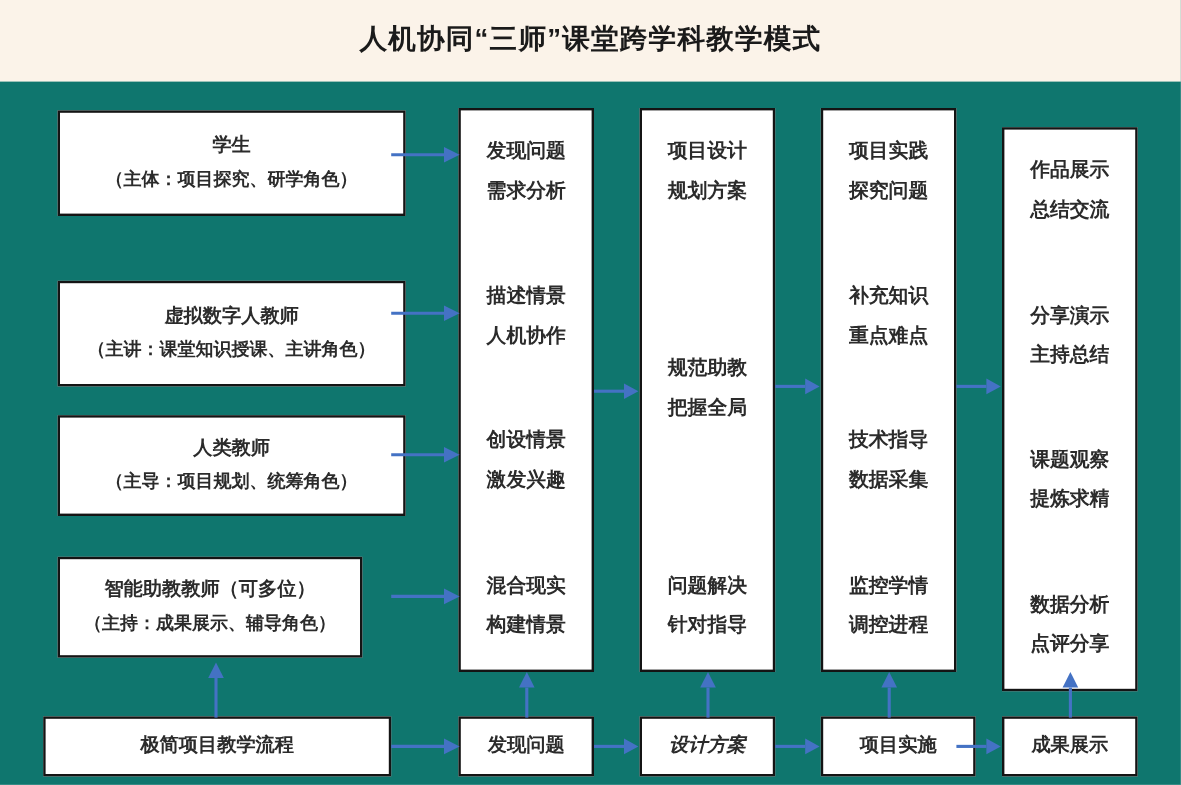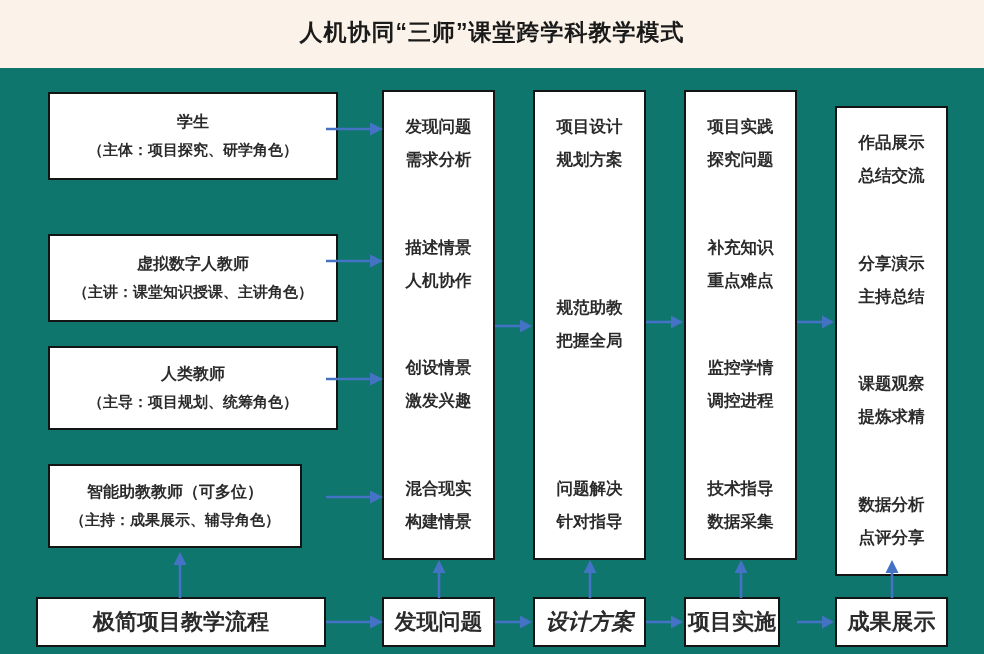--- a/index.html
+++ b/index.html
@@ -60,21 +60,21 @@
     line-height: 28px;
     white-space: nowrap;
   }
   .role-sub {
     font-size: 15px;
     font-weight: 700;
     line-height: 28px;
     white-space: nowrap;
   }
   .flow-box {
-    font-size: 22px;
+    font-size: 16px;
     font-weight: 700;
     line-height: 26px;
   }
   .stage-col {
     position: absolute;
     box-sizing: border-box;
     background: #ffffff;
     border: 2.5px solid #141414;
     display: flex;
     flex-direction: column;
@@ -171,27 +171,27 @@
   <div class="stage-col" style="left:684px; top:90px; width:113px; height:470px;text-align:right;">
     <div class="stage-group">
       <div class="stage-line">项目实践</div>
       <div class="stage-line">探究问题</div>
     </div>
     <div class="stage-group">
       <div class="stage-line">补充知识</div>
       <div class="stage-line">重点难点</div>
     </div>
     <div class="stage-group">
+      <div class="stage-line">技术指导</div>
+      <div class="stage-line">数据采集</div>
+    </div>
+    <div class="stage-group">
       <div class="stage-line">监控学情</div>
       <div class="stage-line">调控进程</div>
     </div>
-    <div class="stage-group">
-      <div class="stage-line">技术指导</div>
-      <div class="stage-line">数据采集</div>
-    </div>
   </div>
 
   <div class="stage-col" style="left:835px; top:90px; width:113px; height:470px;margin-top:16px;">
     <div class="stage-group">
       <div class="stage-line">作品展示</div>
       <div class="stage-line">总结交流</div>
     </div>
     <div class="stage-group">
       <div class="stage-line">分享演示</div>
       <div class="stage-line">主持总结</div>
@@ -205,21 +205,21 @@
       <div class="stage-line">点评分享</div>
     </div>
   </div>
 
   <div class="box flow-box" style="left:382px; top:597px; width:113px; height:50px;">
     <span>发现问题</span>
   </div>
   <div class="box flow-box" style="left:533px; top:597px; width:113px; height:50px;font-style:italic;">
     <span>设计方案</span>
   </div>
-  <div class="box flow-box" style="left:684px; top:597px; width:96px; height:50px;">
+  <div class="box flow-box" style="left:684px; top:597px; width:129px; height:50px;">
     <span>项目实施</span>
   </div>
   <div class="box flow-box" style="left:835px; top:597px; width:113px; height:50px;">
     <span>成果展示</span>
   </div>
 
   <div class="arrow" style="left:326px; top:120px;">
     <svg width="58" height="18" viewBox="0 0 58 18">
       <line x1="0" y1="9" x2="44" y2="9" stroke="#4472c4" stroke-width="2.6"></line>
       <polygon points="44,2.5 57,9 44,15.5" fill="#4472c4"></polygon>

